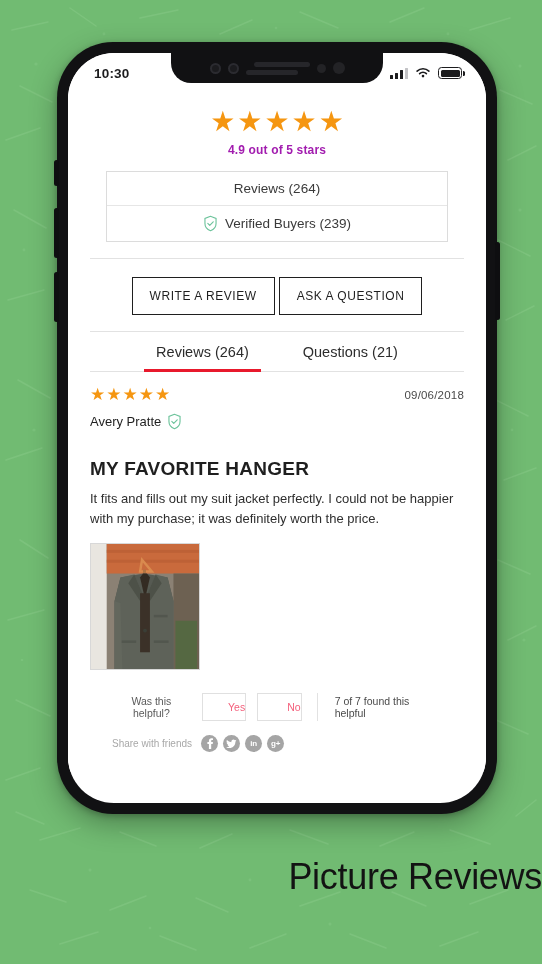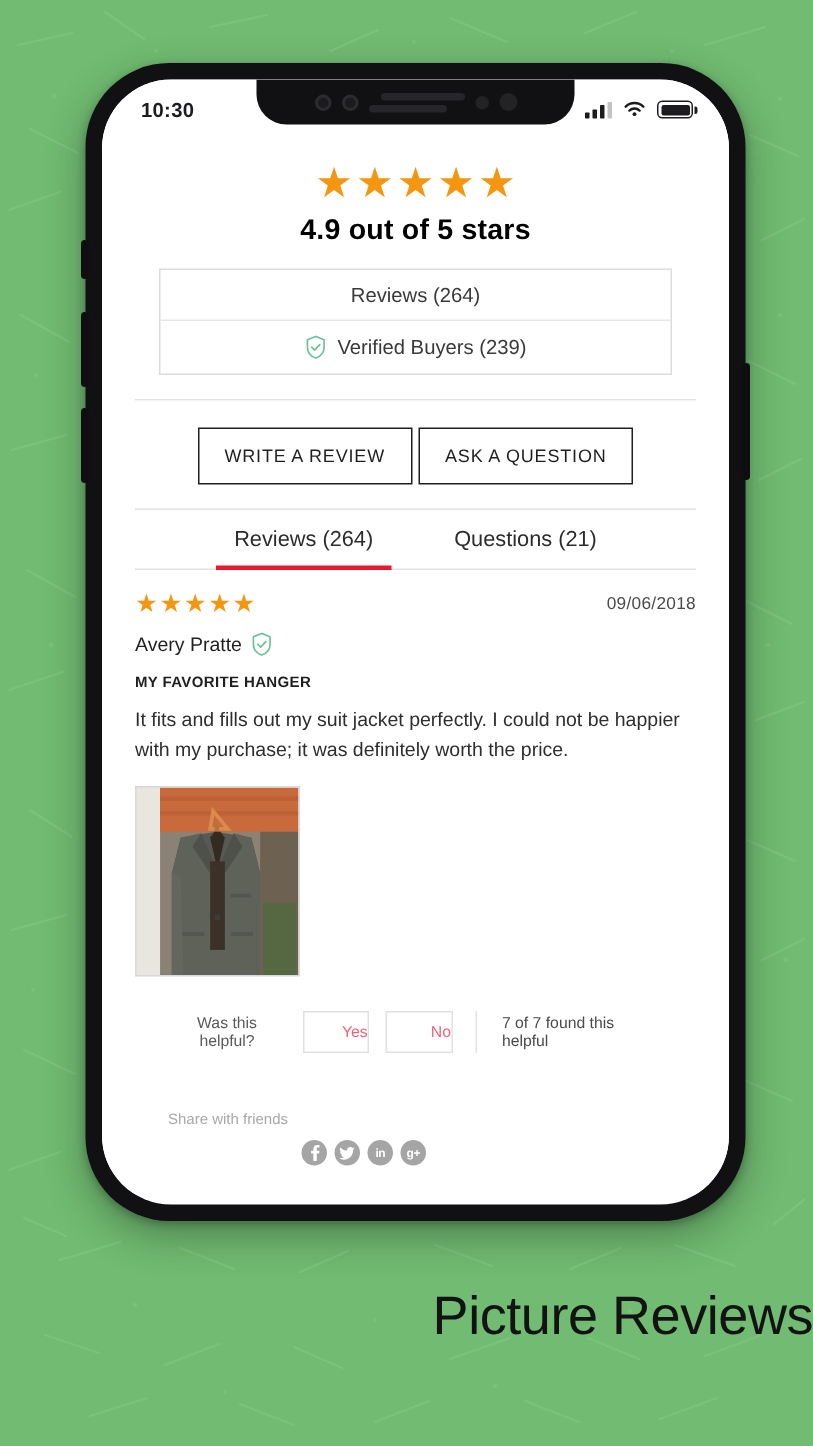--- a/index.html
+++ b/index.html
@@ -95,21 +95,21 @@
     background:#fff;
   }
 
   .screen-body{ background:#fff; }
 
   
   .summary{ padding:15px 0 0; text-align:center; }
   .stars-big{ display:flex; justify-content:center; gap:2px; margin-bottom:7px; }
   .star{ display:inline-block; line-height:1; color:#f59611; }
   .stars-big .star{ font-size:28px; }
-  .avg-text{ font-size:19px; font-weight:700; color:#000000; letter-spacing:.15px; }
+  .avg-text{ font-size:12px; font-weight:700; color:#a21caf; letter-spacing:.15px; }
 
   .counts-box{
     margin:14px 38px 0;
     border:1px solid #dcdcdc;
     background:#fff;
   }
   .counts-row{
     padding:9px 0;
     font-size:13.5px; color:#3a3a3a;
     display:flex; align-items:center; justify-content:center; gap:7px;
@@ -155,22 +155,22 @@
   .review{ padding:14px 22px 0; }
   .review-top{ display:flex; align-items:center; justify-content:space-between; }
   .stars-sm{ display:flex; gap:1px; }
   .stars-sm .star{ font-size:17px; }
   .review-date{ font-size:11.5px; color:#4a4a4a; letter-spacing:.2px; }
   .reviewer{
     display:flex; align-items:center; gap:6px;
     margin-top:10px; font-size:13px; color:#1f1f1f;
   }
   .review-title{
-    margin-top:12px;
-    font-size:10px; font-weight:700; color:#1f1f1f; letter-spacing:.25px;
+    margin-top:28px;
+    font-size:19px; font-weight:700; color:#1f1f1f; letter-spacing:.25px;
   }
   .review-body{
     margin-top:9px;
     font-size:13px; line-height:1.55; color:#2e2e2e;
   }
 
   .review-photo{
     margin-top:14px;
     width:110px; height:127px;
     border:1px solid #d8d8d8;
@@ -208,21 +208,20 @@
     padding-bottom:20px;
   }
   .share-label{ font-size:10px; color:#a8a8a8; }
   .social{ display:flex; gap:5px; }
   .soc{
     width:17px; height:17px; border-radius:50%;
     background:#a5a5a5; color:#fff;
     display:flex; align-items:center; justify-content:center;
     font-size:10px; font-weight:700;
     cursor:pointer;
-    margin-top:44px;
   }
   .soc svg{ display:block; }
 
   
   .caption{
     position:absolute;
     left:0; right:0; top:856px;
     text-align:right;
     font-size:36px;
     font-weight:400;

